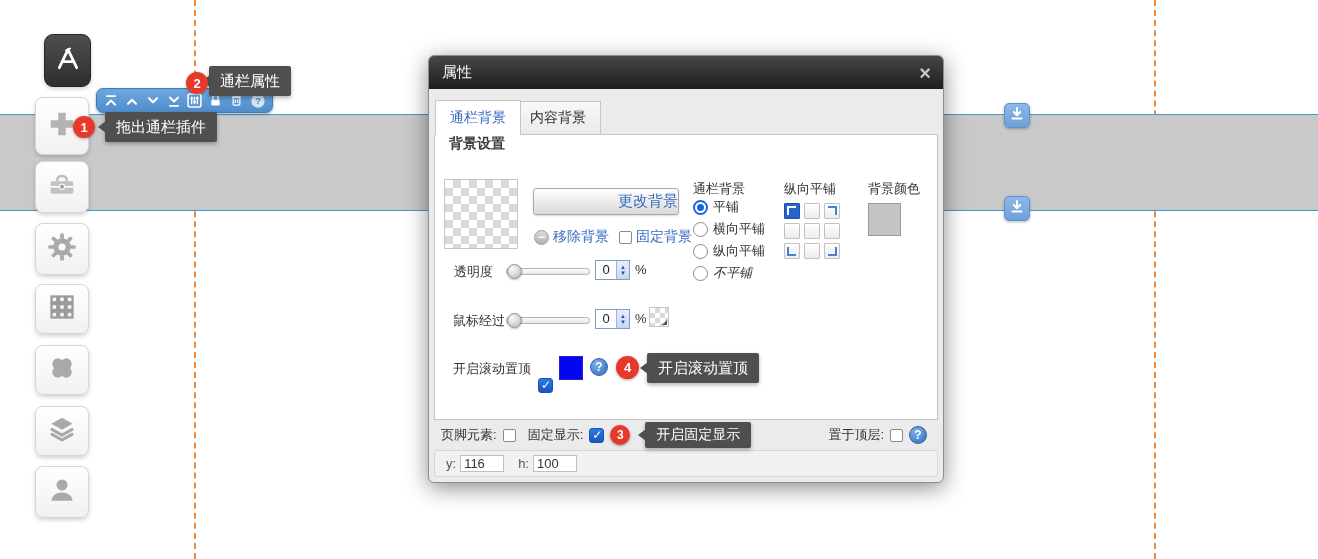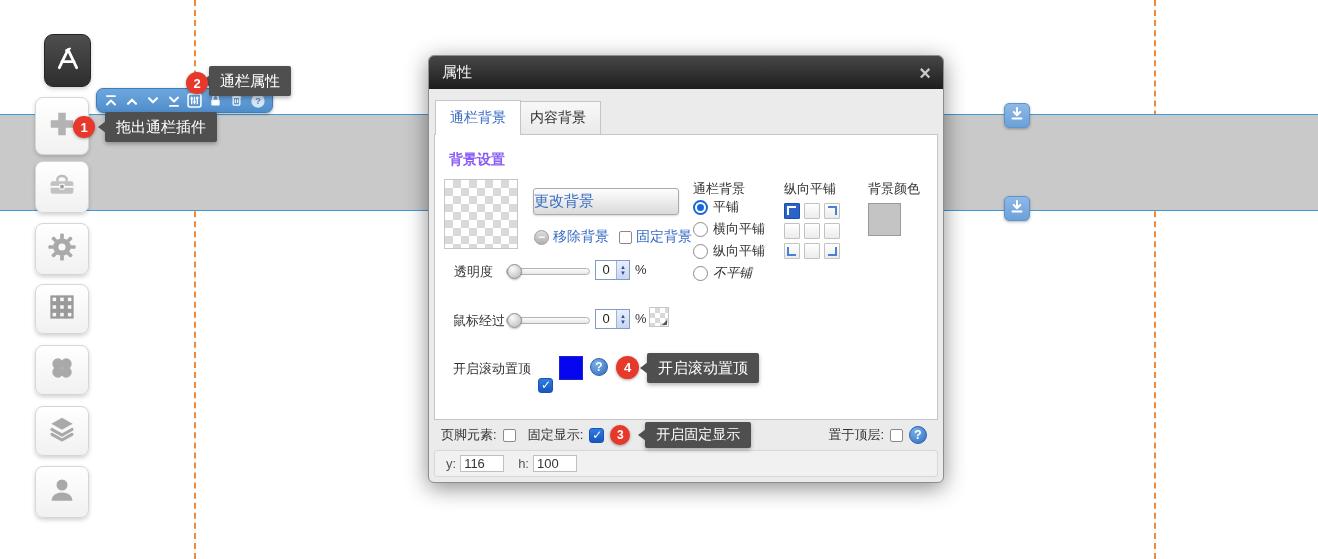--- a/index.html
+++ b/index.html
@@ -68,21 +68,21 @@
   .checker { background-color:#fff;
     background-image:linear-gradient(45deg,#d9d9d9 25%,transparent 25%,transparent 75%,#d9d9d9 75%),
                      linear-gradient(45deg,#d9d9d9 25%,transparent 25%,transparent 75%,#d9d9d9 75%);
     background-size:16px 16px; background-position:0 0,8px 8px; border:1px solid #c6c6c6; }
   .checker.mini { background-size:10px 10px; background-position:0 0,5px 5px; position:relative; }
   .checker.mini:after { content:""; position:absolute; right:1px; bottom:1px;
     border-left:5px solid transparent; border-bottom:5px solid #555; }
 
   .btn-change { width:146px; height:27px; border-radius:3px; border:1px solid #ababab;
     background:linear-gradient(#fefefe,#dadada); color:#3a6cc3; font-size:15px;
-    display:flex; align-items:center; justify-content:flex-start; cursor:pointer;
+    display:flex; align-items:center; justify-content:flex-end; cursor:pointer;
     box-shadow:0 1px 2px rgba(0,0,0,.15); }
 
   .minus-ic { width:15px; height:15px; border-radius:50%; background:linear-gradient(#dcdcdc,#b2b2b2);
     border:1px solid #9e9e9e; color:#fff; font-size:12px; line-height:12px; font-weight:bold;
     display:flex; align-items:center; justify-content:center; cursor:pointer; }
 
   .cb { width:13px; height:13px; background:#fff; border:1px solid #8a8a8a; border-radius:2px; cursor:pointer; display:inline-block; }
   .cb.checked { width:15px; height:15px; border:1px solid #1b52b8; border-radius:3px;
     background:linear-gradient(#2f7ce0,#1956c0); position:relative; }
   .cb.checked:after { content:"✓"; position:absolute; left:2px; top:-1px; color:#fff; font-size:12px; font-weight:bold; }
@@ -325,21 +325,21 @@
       <div class="tabs-row">
         <div class="tab active">
             <span>通栏背景</span>
           </div>
         <div class="tab t2">
             <span>内容背景</span>
           </div>
       </div>
 
       <div class="panel">
-        <div class="abs lbl" style="left:14px; top:16px; font-size:14px; font-weight:bold; color:#8b5cf6;">背景设置</div>
+        <div class="abs lbl" style="left:14px; top:0; font-size:14px; font-weight:bold; color:#404040;">背景设置</div>
 
         <div class="abs checker" style="left:9px; top:44px; width:74px; height:70px;"></div>
 
         <div class="abs btn-change" style="left:98px; top:53px;">
             <span>更改背景</span>
           </div>
 
         <div class="abs" style="left:99px; top:93px; display:flex; align-items:center; gap:4px;">
           <span class="minus-ic">−</span>
           <span class="lbl blue" style="font-size:14px; cursor:pointer;">移除背景</span>

